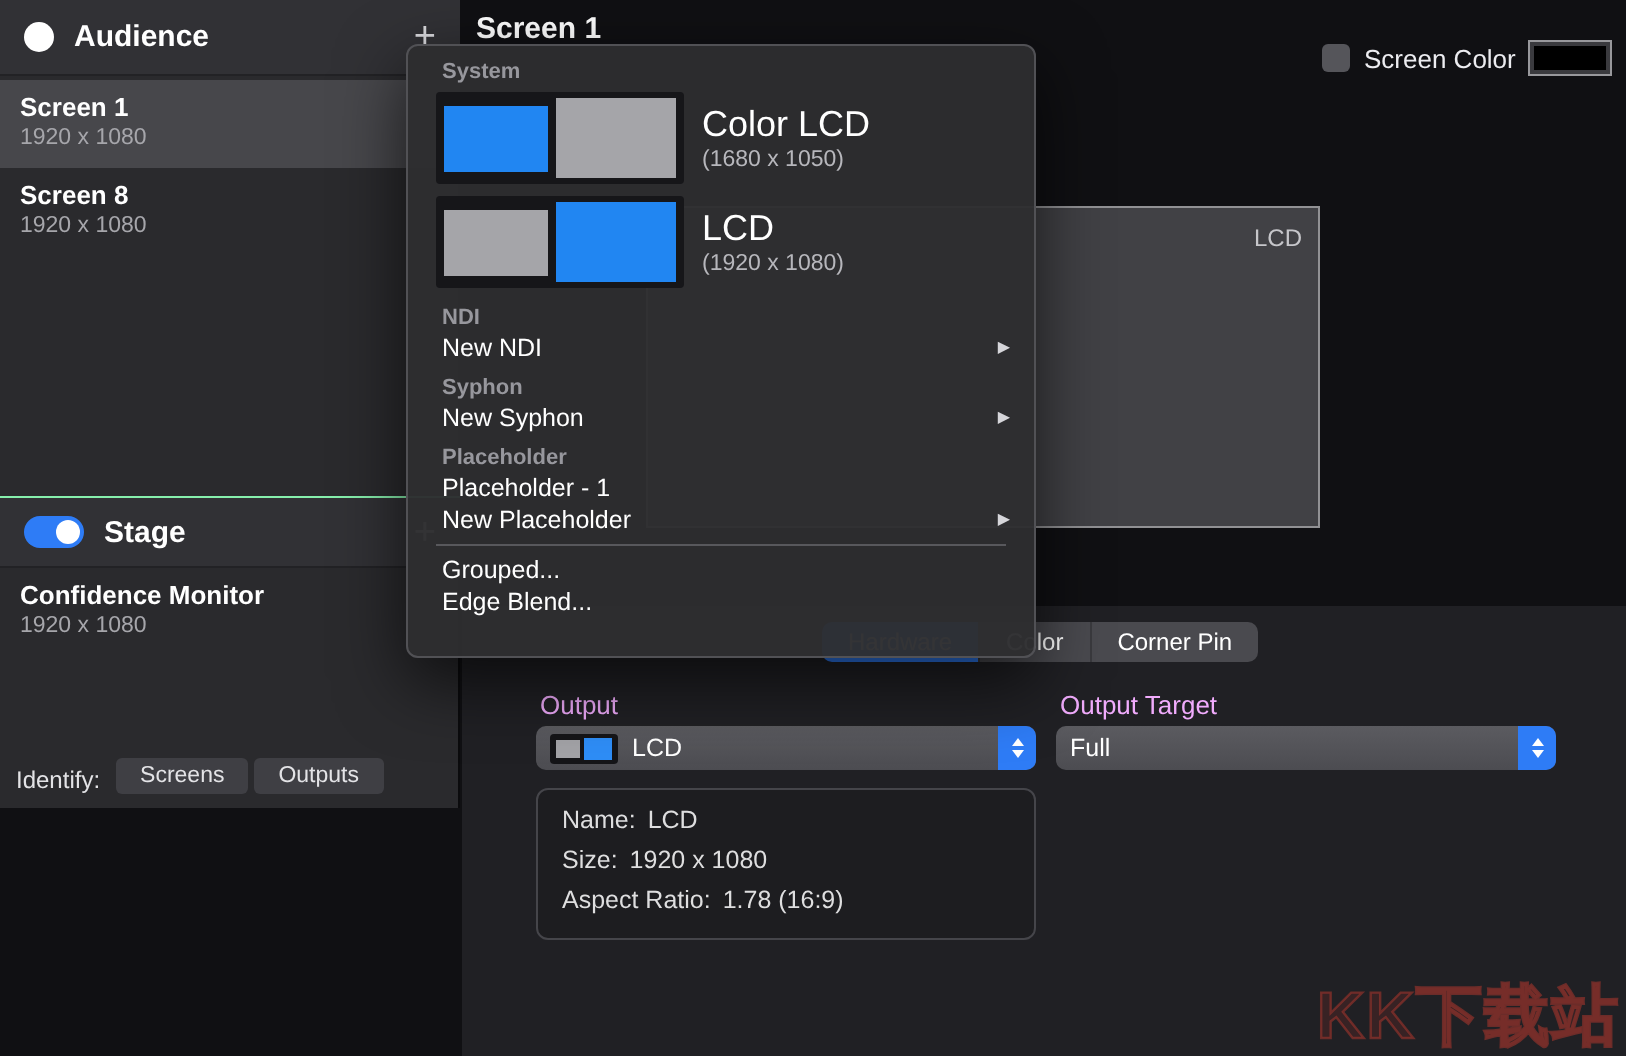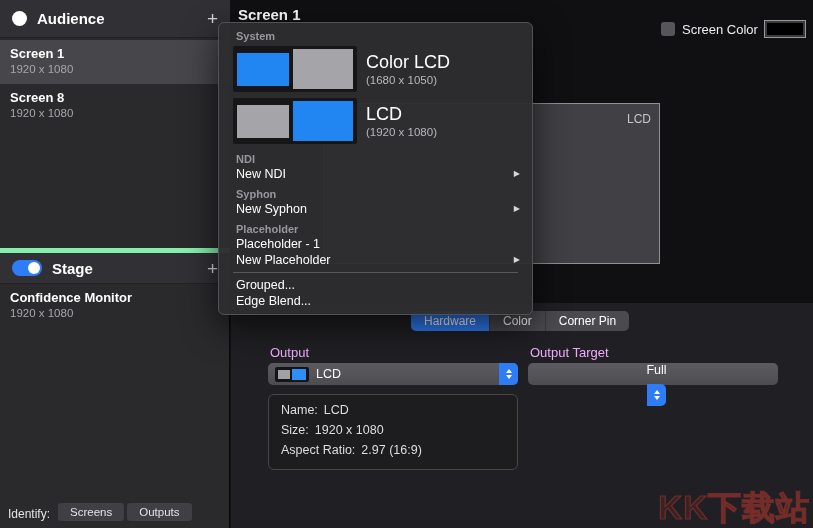--- a/index.html
+++ b/index.html
@@ -1,23 +1,23 @@
 <!DOCTYPE html>
 <html><head>
 <meta charset="utf-8">
 <style>
   * { margin:0; padding:0; box-sizing:border-box; font-family:"Liberation Sans", sans-serif; }
   html,body { background:#000; }
   #stage { position:relative; width:813px; height:528px; background:#101013; overflow:hidden; }
 
   
-  #sidebar { position:absolute; left:0; top:0; width:230px; height:528px; background:#2a2a2d; border-right:1px solid #0b0b0d; }
+  #sidebar { position:absolute; left:0; top:0; width:230px; height:404px; background:#2a2a2d; border-right:1px solid #0b0b0d; }
   .sb-header { position:absolute; left:0; width:230px; display:flex; align-items:center; padding:0 12px; gap:10px; background:#313135; }
   #audience-header { top:0; height:38px; border-bottom:1px solid #222225; }
-  #stage-header { top:248px; height:36px; border-top:5px solid #86efac; border-bottom:1px solid #222225; }
+  #stage-header { top:248px; height:36px; border-top:1px solid #86efac; border-bottom:1px solid #222225; }
   .sb-title { font-size:15px; font-weight:700; color:#fff; flex:1; }
   .circle-toggle { width:15px; height:15px; border-radius:50%; background:#ffffff; flex:0 0 auto; }
   .switch { width:30px; height:16px; border-radius:8px; background:#2e7cf6; position:relative; flex:0 0 auto; }
   .switch .knob { position:absolute; right:2px; top:2px; width:12px; height:12px; border-radius:50%; background:#fff; }
   .add-btn { font-size:19px; color:#d8d8dc; line-height:1; cursor:default; }
   .sb-item { position:absolute; left:0; width:230px; height:44px; padding:6px 10px; }
   .sb-item.selected { background:#47474b; }
   .sb-item-title { font-size:13px; font-weight:700; color:#fff; }
   .sb-item-sub { font-size:11.5px; color:#a6a6ab; margin-top:2px; }
   #identify-row { position:absolute; left:8px; bottom:7px; display:flex; align-items:flex-end; gap:3px; }
@@ -37,33 +37,33 @@
 
   
   #form-panel { position:absolute; left:231px; top:303px; width:582px; height:225px; background:#202024; }
   #tabs { position:absolute; left:411px; top:311px; display:flex; height:20px; border-radius:5px; overflow:hidden; z-index:5; }
   .tab { display:flex; align-items:center; justify-content:center; font-size:12px; color:#fff; background:#4a4a4f; padding:0 13px; }
   .tab + .tab { border-left:1px solid #3a3a3e; }
   .tab.selected { background:#2e7cf6; }
   .form-label { position:absolute; top:345px; font-size:13px; color:#f0abfc; z-index:5; }
   #output-label { left:270px; } #target-label { left:530px; }
   .dropdown { position:absolute; top:363px; height:22px; width:250px; background:linear-gradient(#5b5b60,#4c4c51); border-radius:5px; display:flex; align-items:center; padding-left:7px; gap:7px; z-index:5; }
-  #output-dropdown { left:268px; } #target-dropdown { left:528px;flex-direction:column; }
+  #output-dropdown { left:268px; } #target-dropdown { left:528px; }
   .dd-text { flex:1; font-size:12.5px; color:#fff; }
   .dd-stepper { width:19px; height:22px; background:#2e7cf6; border-radius:0 5px 5px 0; display:flex; flex-direction:column; align-items:center; justify-content:center; gap:2px; flex:0 0 auto; }
   .tri-up { width:0; height:0; border-left:3.5px solid transparent; border-right:3.5px solid transparent; border-bottom:4.5px solid #fff; }
   .tri-down { width:0; height:0; border-left:3.5px solid transparent; border-right:3.5px solid transparent; border-top:4.5px solid #fff; }
   .mini-thumb { position:relative; width:34px; height:15px; background:#151518; border-radius:2px; flex:0 0 auto; }
   .mini-thumb .m1 { position:absolute; left:3px; top:3px; width:12px; height:9px; background:#a2a2a6; }
   .mini-thumb .m2 { position:absolute; left:17px; top:2px; width:14px; height:11px; background:#2e8df6; }
   #info-box { position:absolute; left:268px; top:394px; width:250px; height:76px; border:1px solid #45454a; border-radius:6px; background:#1d1d20; padding:5px 0; z-index:5; }
   .info-row { display:flex; gap:6px; padding:3px 12px; font-size:12.5px; color:#dededf; }
 
   
-  #context-menu { position:absolute; left:218px; top:22px; width:315px; background:rgba(45,45,48,0.97); border:1px solid #515155; border-radius:6px; box-shadow:0 12px 34px rgba(0,0,0,0.65); padding:4px 0 5px; z-index:50; }
+  #context-menu { position:absolute; left:203px; top:22px; width:315px; background:rgba(45,45,48,0.97); border:1px solid #515155; border-radius:6px; box-shadow:0 12px 34px rgba(0,0,0,0.65); padding:4px 0 19px; z-index:50; }
   .menu-header { padding:3px 17px 1px; font-size:11px; font-weight:700; color:#97979d; }
   .menu-header.mt { margin-top:3px; }
   .menu-display { display:flex; align-items:center; gap:9px; padding:3px 14px; }
   .thumb { position:relative; width:124px; height:46px; background:#161619; border-radius:2px; flex:0 0 auto; }
   .thumb .mon { position:absolute; }
   .t1a { left:4px; top:7px; width:52px; height:33px; background:#2186f2; }
   .t1b { left:60px; top:3px; width:60px; height:40px; background:#a5a5a9; }
   .t2a { left:4px; top:7px; width:52px; height:33px; background:#a5a5a9; }
   .t2b { left:60px; top:3px; width:60px; height:40px; background:#2186f2; }
   .menu-display-name { font-size:18px; color:#fff; }
@@ -163,21 +163,21 @@
     <div class="info-row">
       <span>Name:</span>
       <span>LCD</span>
     </div>
     <div class="info-row">
       <span>Size:</span>
       <span>1920 x 1080</span>
     </div>
     <div class="info-row">
       <span>Aspect Ratio:</span>
-      <span>2.97 (16:9)</span>
+      <span>1.78 (16:9)</span>
     </div>
   </div>
 
   <div id="context-menu">
     <div class="menu-header">System</div>
 
     <div class="menu-display">
       <span class="thumb">
         <span class="mon t1a"></span>
         <span class="mon t1b"></span>

